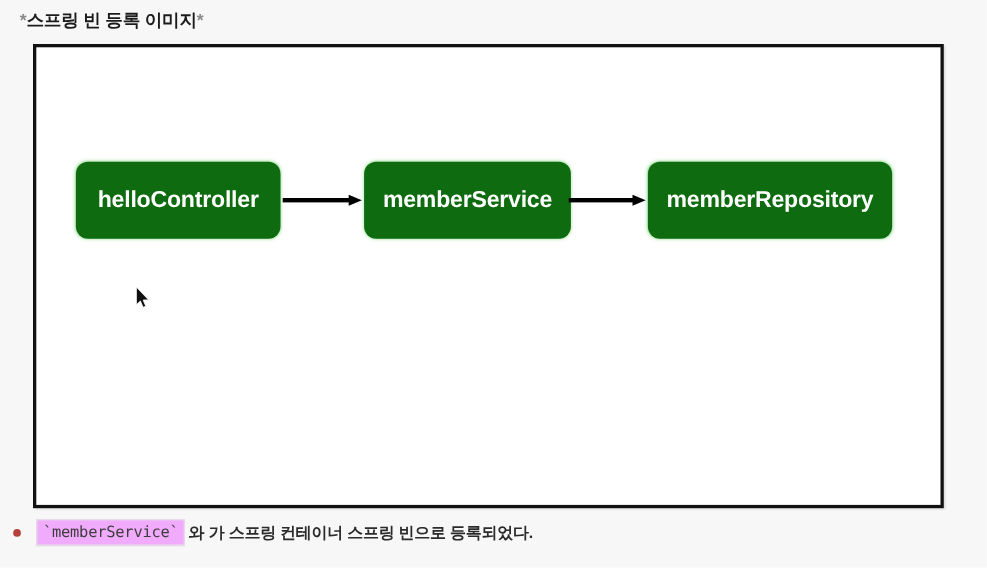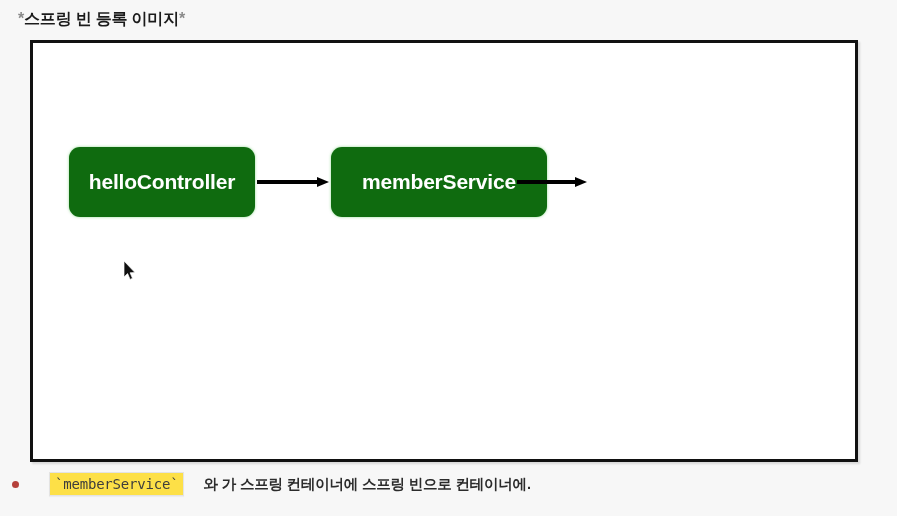--- a/index.html
+++ b/index.html
@@ -74,21 +74,21 @@
     display: flex;
     align-items: center;
     justify-content: center;
     color: #ffffff;
     font-size: 21px;
     font-weight: bold;
     letter-spacing: -0.2px;
     box-shadow: 0 0 3px rgba(60,190,60,0.55);
   }
   .bean-1 { left: 36px;  width: 186px; }
-  .bean-2 { left: 298px; width: 216px; }
+  .bean-2 { left: 298px; width: 188px; }
   .bean-3 { left: 556px; width: 222px; }
 
   
   .arrow {
     position: absolute;
     top: 30px;
     height: 10px;
   }
   .arrow-1 { left: 224px; width: 72px; }
   .arrow-2 { left: 484px; width: 70px; }
@@ -144,26 +144,26 @@
   .caption-text {
     display: flex;
     align-items: center;
     font-weight: bold;
     letter-spacing: -0.2px;
   }
   code.code-span {
     font-family: "DejaVu Sans Mono", "Liberation Mono", monospace;
     font-size: 14px;
     font-weight: normal;
-    background: #fde047;
+    background: #f0abfc;
     border: 1px solid #e3e3e3;
     border-radius: 0;
     padding: 3px 5px;
     color: #3d3d3d;
-    margin: 0 17px;
+    margin: 0 1px;
     box-shadow: 0 1px 1px rgba(0,0,0,0.04);
   }
   .cap-plain { padding: 0 2px; }
 </style>
 </head>
 <body>
 
 <div class="doc-header">
   <span class="ast">*</span><span>스프링 빈 등록 이미지</span><span class="ast">*</span>
 </div>
@@ -184,31 +184,34 @@
 
     <div class="bean-box bean-2">
       <span>memberService</span>
     </div>
 
     <div class="arrow arrow-2">
       <div class="shaft"></div>
       <div class="head"></div>
     </div>
 
+    <div class="bean-box bean-3">
+      <span>memberRepository</span>
+    </div>
 
   </div>
 
   <div class="cursor">
     <svg width="14" height="20" viewBox="0 0 14 20" xmlns="http://www.w3.org/2000/svg">
       <path d="M1 0 L1 16 L4.6 12.6 L7.1 18.4 L9.5 17.3 L7.1 11.8 L12 11.6 Z" fill="#101010" stroke="#ffffff" stroke-width="0.7"></path>
     </svg>
   </div>
 
 </div>
 
 <div class="caption-row">
   <span class="bullet-dot"></span>
   <span class="caption-text">
     <code class="code-span">`memberService`</code>
     <span class="cap-plain">와</span>
-    <span class="cap-plain">가 스프링 컨테이너에 스프링 빈으로 컨테이너에.</span>
+    <span class="cap-plain">가 스프링 컨테이너 스프링 빈으로 등록되었다.</span>
   </span>
 </div>
 
 </body></html>

